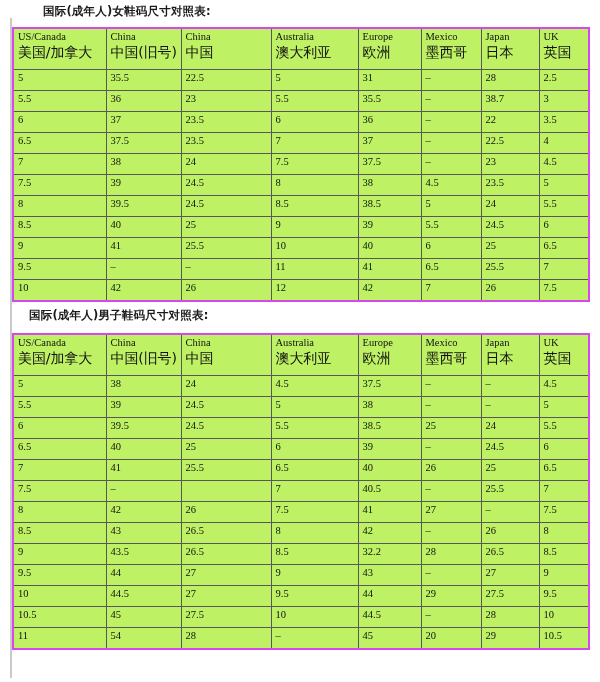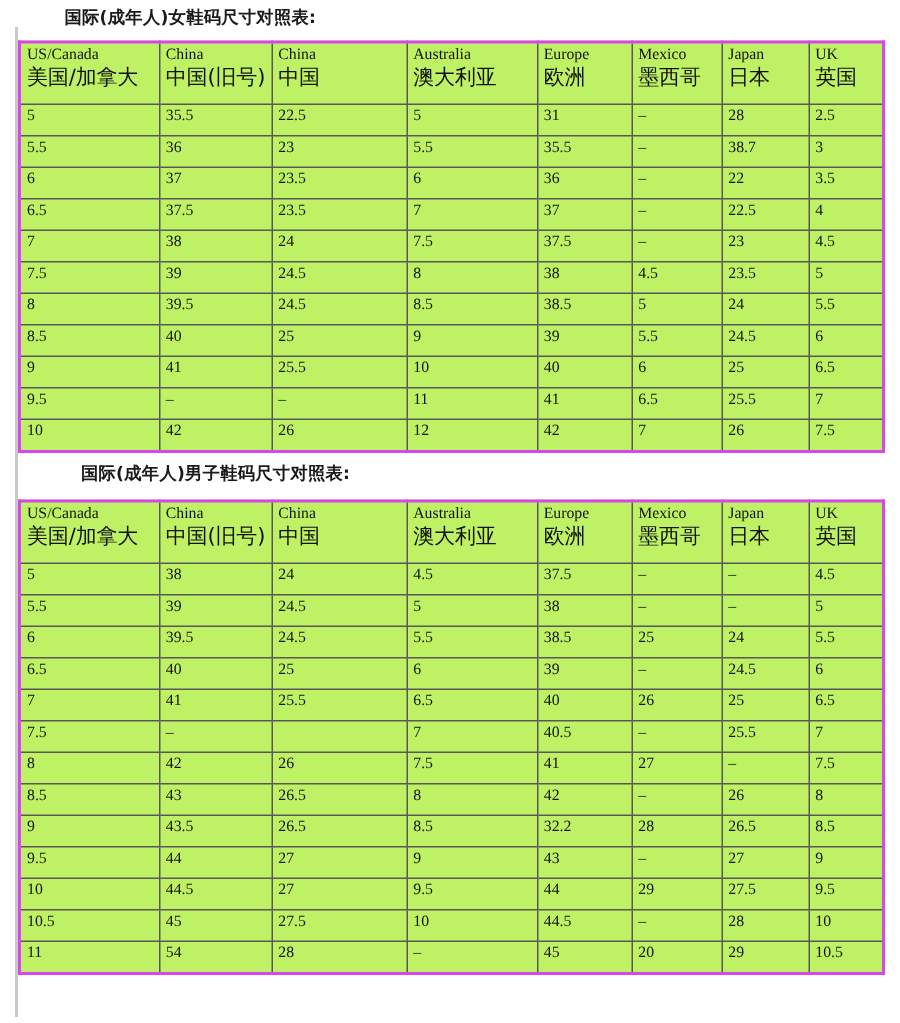--- a/index.html
+++ b/index.html
@@ -46,21 +46,20 @@
   }
   #section-women .section-title {
     position: absolute;
     left: 43px;
     top: 2px;
   }
   #section-men .section-title {
     position: absolute;
     left: 29px;
     top: 0px;
-    margin-left: 25px;
   }
   table.size-table {
     border-collapse: collapse;
     table-layout: fixed;
     background: #bef264;
     border: 2px solid #d946ef;
   }
   #section-women table.size-table {
     position: absolute;
     left: 12px;

